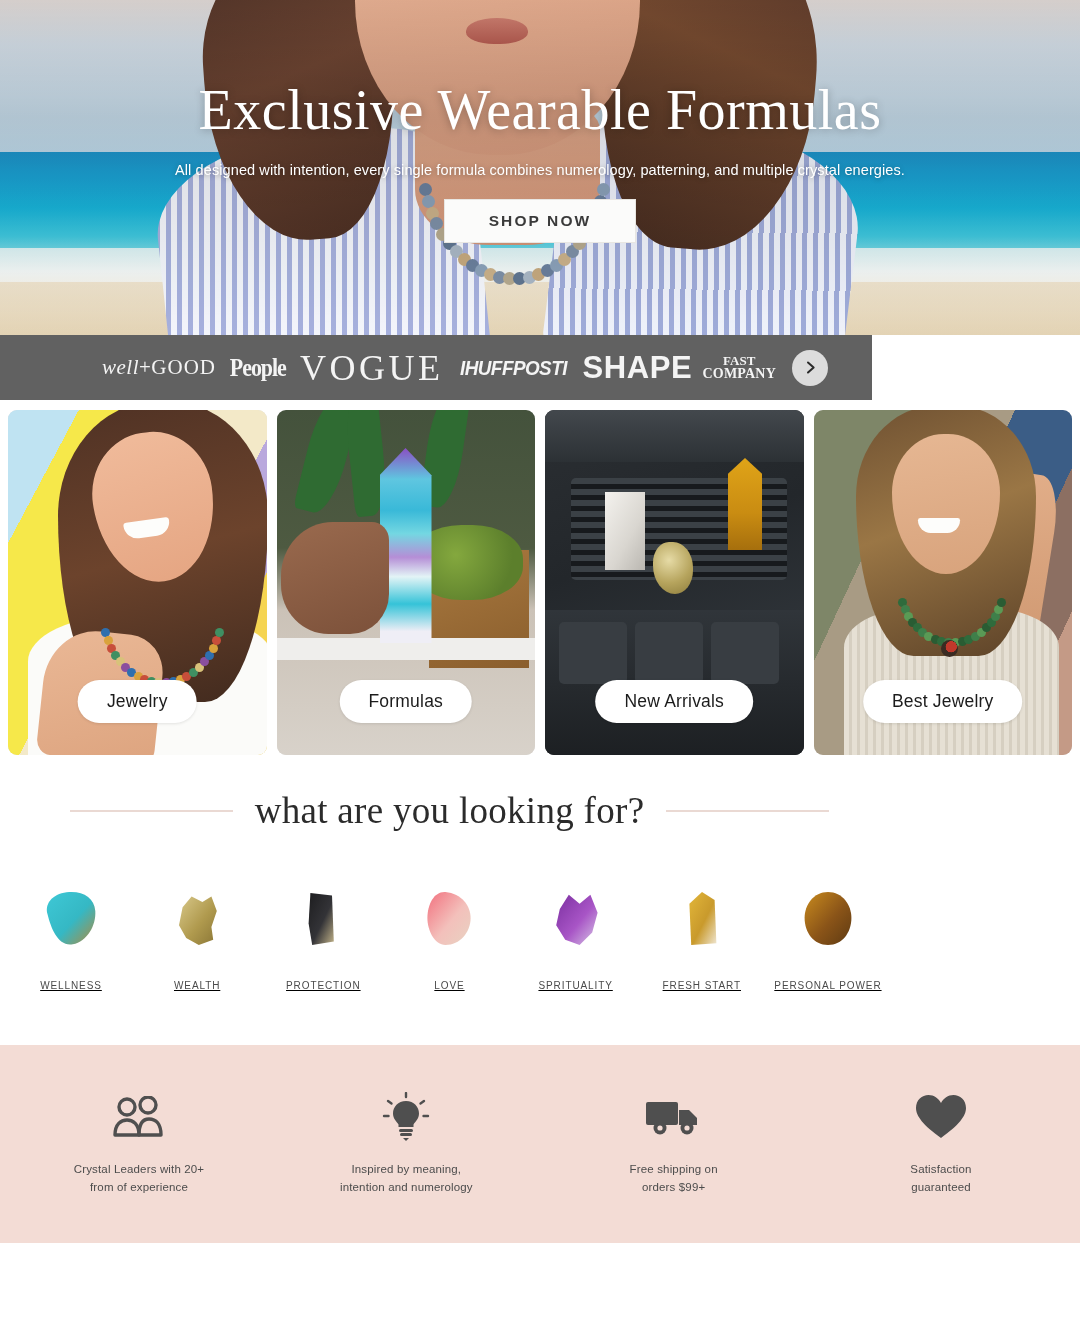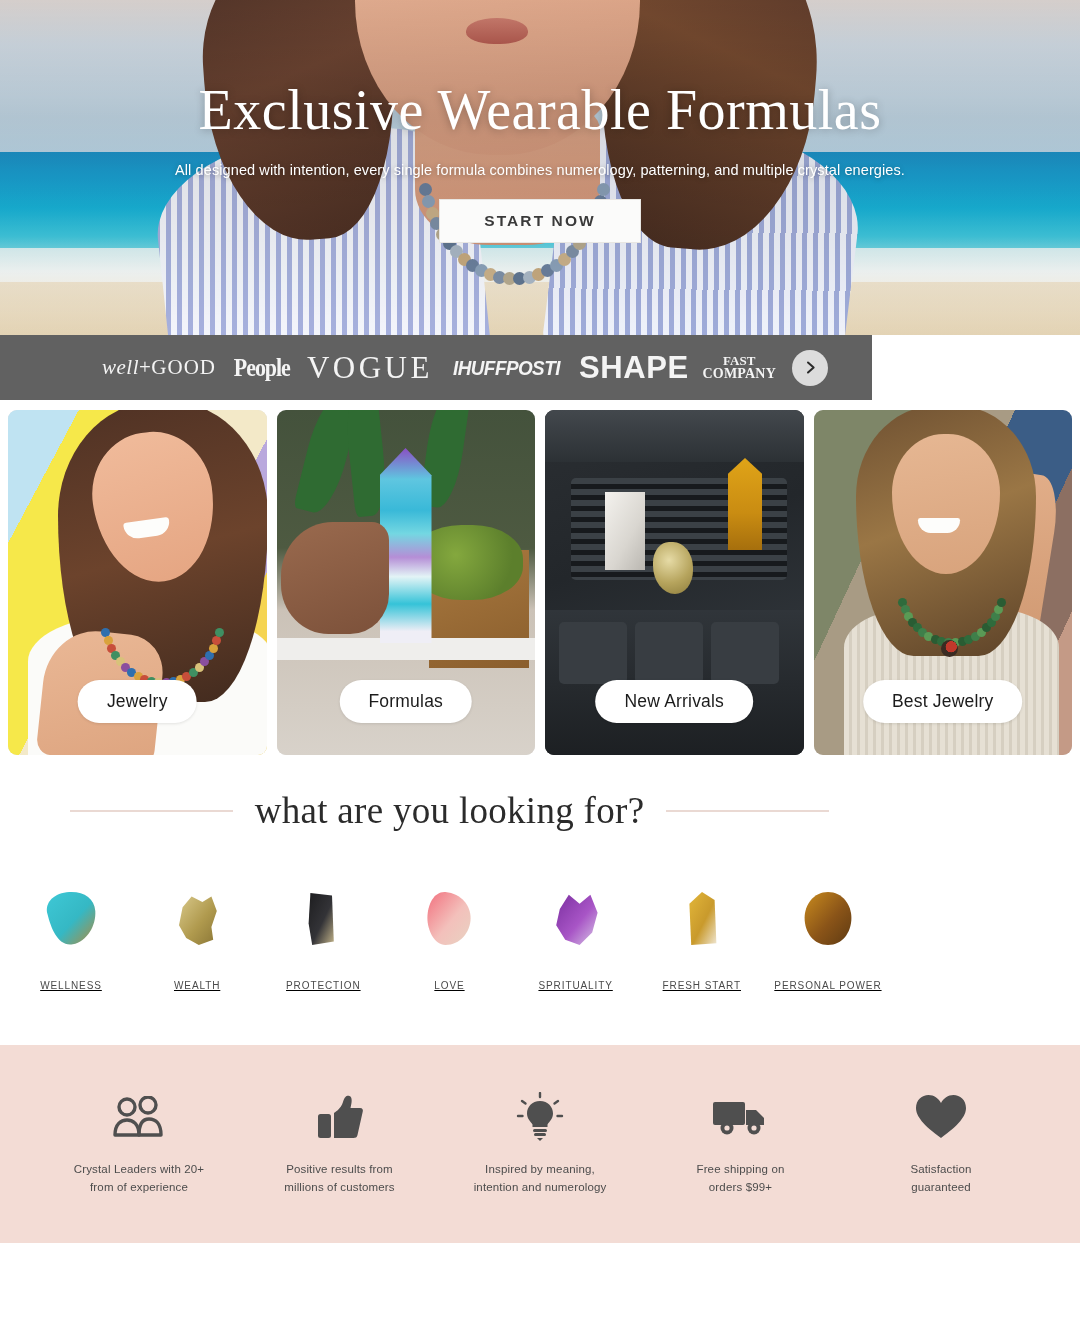--- a/index.html
+++ b/index.html
@@ -133,21 +133,21 @@
     justify-content:space-between;
     padding:0 96px 0 102px;
   }
   .press-logo {
     color:#f4f4f4; white-space:nowrap; user-select:none;
   }
   .logo-wellgood { font-family:"Liberation Serif", serif; font-size:21px; letter-spacing:0.5px; }
   .logo-wellgood i { font-style:italic; }
   .logo-wellgood span.g { letter-spacing:1px; }
   .logo-people { font-family:"Liberation Serif", serif; font-size:25px; font-weight:bold; letter-spacing:-1.2px; font-stretch:condensed; transform:scaleX(0.88); display:inline-block;}
-  .logo-vogue { font-family:"Liberation Serif", serif; font-size:31px; letter-spacing:3.5px; }
+  .logo-vogue { font-family:"Liberation Serif", serif; font-size:36px; letter-spacing:3.5px; }
   .logo-huff { font-family:"Liberation Sans", sans-serif; font-size:21px; font-weight:bold; font-style:italic; letter-spacing:-0.6px; transform:scaleX(0.9); display:inline-block;}
   .logo-shape { font-family:"Liberation Sans", sans-serif; font-size:31px; font-weight:bold; letter-spacing:0.6px; }
   .logo-fast { font-family:"Liberation Serif", serif; font-size:13px; font-weight:bold; line-height:1.02; text-align:center; }
   .logo-fast .l2 { font-size:14px; letter-spacing:0.2px; display:block; }
   .press-next {
     position:absolute; right:44px; top:50%; transform:translateY(-50%);
     width:36px; height:36px; border-radius:50%;
     background:#dcdcdc; border:none; cursor:pointer;
     display:flex; align-items:center; justify-content:center;
   }
@@ -338,21 +338,21 @@
         <div class="bead" style="left: 181.203px; top: 49.2241px; background: rgb(106, 127, 156);"></div>
         <div class="bead" style="left: 184.11px; top: 37.3454px; background: rgb(138, 160, 184);"></div>
       </div>
   </div>
 
   <div class="hero-overlay"></div>
 
   <div class="hero-content">
     <h1 class="hero-title">Exclusive Wearable Formulas</h1>
     <p class="hero-sub">All designed with intention, every single formula combines numerology, patterning, and multiple crystal energies.</p>
-    <button class="hero-cta">START NOW</button>
+    <button class="hero-cta">SHOP NOW</button>
   </div>
 </section>
 
 <section class="press-bar">
   <div class="press-inner">
     <div class="press-logo logo-wellgood">
       <i>well</i><span>+</span><span class="g">GOOD</span>
     </div>
     <div class="press-logo">
       <span class="logo-people">People</span>
@@ -601,32 +601,20 @@
           <path d="M26 39 C26 28 30 23 36 23 C43 23 48 28 48 39 Z" fill="none" stroke="#4f4f4f" stroke-width="3.4" stroke-linejoin="round"></path>
         </svg>
       </div>
       <div class="benefit-text">
         <div>Crystal Leaders with 20+</div>
         <div>from of experience</div>
       </div>
     </div>
     <div class="benefit">
       <div class="benefit-icon">
-        <svg width="48" height="46" viewBox="0 0 48 46">
-          <rect x="2" y="20" width="13" height="24" rx="2.5" fill="#4f4f4f"></rect>
-          <path d="M18 44 L18 19 C18 19 25 15 27 8 C28.5 2.5 31 1 33.5 2 C36.5 3.2 36 8 34.5 14 L44 14 C46.5 14 47.5 16 46.6 18.3 L41.5 41 C41 43.4 39.5 44 37.5 44 Z" fill="#4f4f4f"></path>
-        </svg>
-      </div>
-      <div class="benefit-text">
-        <div>Positive results from</div>
-        <div>millions of customers</div>
-      </div>
-    </div>
-    <div class="benefit">
-      <div class="benefit-icon">
         <svg width="50" height="50" viewBox="0 0 50 50">
           <path d="M25 9 C33 9 38 15 38 21.5 C38 26.5 34.5 29.5 32.5 32.5 L32.5 35 L17.5 35 L17.5 32.5 C15.5 29.5 12 26.5 12 21.5 C12 15 17 9 25 9 Z" fill="#4f4f4f"></path>
           <rect x="18" y="37" width="14" height="3" rx="1.5" fill="#4f4f4f"></rect>
           <rect x="19" y="41" width="12" height="3" rx="1.5" fill="#4f4f4f"></rect>
           <path d="M22 46 L28 46 L25 49 Z" fill="#4f4f4f"></path>
           <g stroke="#4f4f4f" stroke-width="2.4" stroke-linecap="round">
             <line x1="25" y1="1" x2="25" y2="5"></line>
             <line x1="7" y1="9" x2="10.5" y2="11.5"></line>
             <line x1="43" y1="9" x2="39.5" y2="11.5"></line>
             <line x1="3" y1="24" x2="7.5" y2="24"></line>

